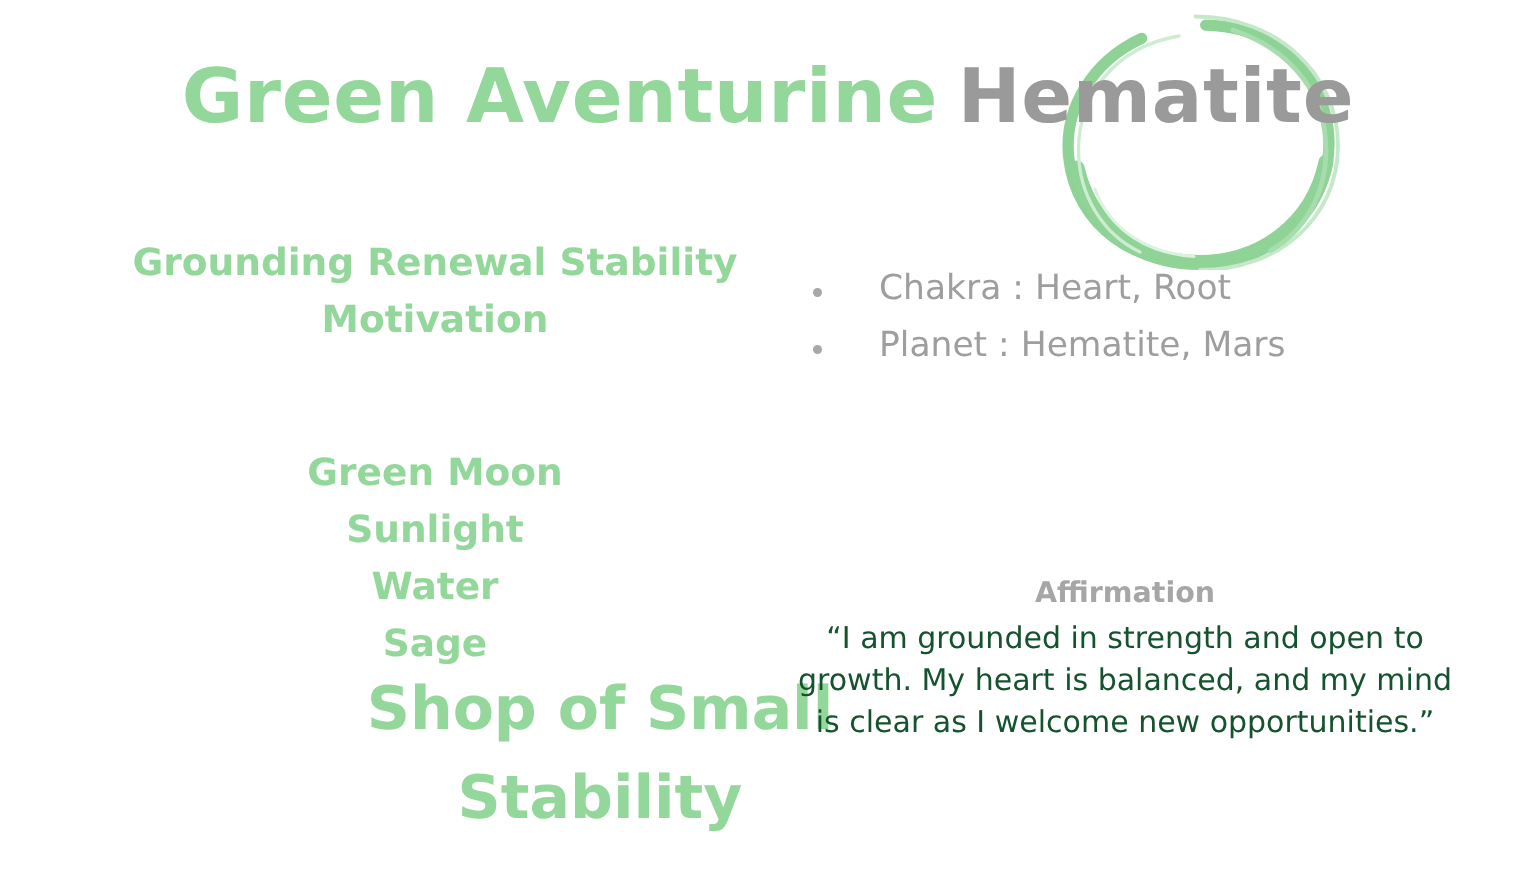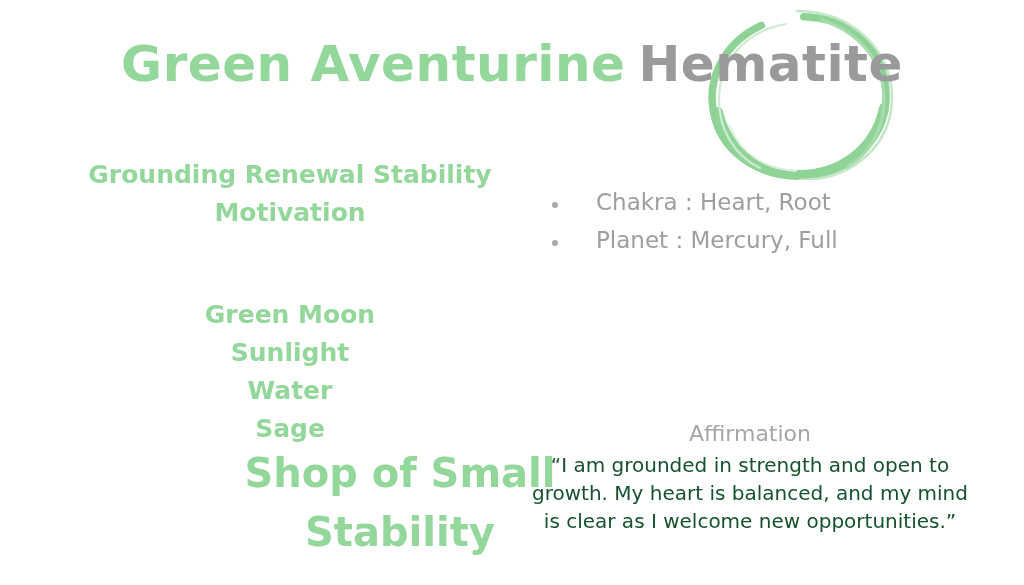--- a/index.html
+++ b/index.html
@@ -88,21 +88,21 @@
     left: 528px;
     top: 172px;
     width: 478px;
     color: #9E9E9E;
     font-family: "DejaVu Sans", sans-serif;
     font-size: 23px;
     line-height: 1.63;
   }
   .bullet-list {
     list-style: none;
-    margin: 12px;
+    margin: 2px;
     padding: 0;
   }
   .bullet-item {
     position: relative;
     padding-left: 56px;
     margin: 0 0 1px 0;
   }
   .bullet-dot {
     position: absolute;
     left: 12px;
@@ -119,25 +119,24 @@
     position: absolute;
     left: 525px;
     top: 383px;
     width: 450px;
     color: #A6A6A6;
     font-family: "DejaVu Sans", sans-serif;
     text-align: center;
   }
   .aff-title {
     display: block;
-    font-size: 22px;
-    font-weight: 400;
+    font-size: 19px;
+    font-weight: 700;
     line-height: 1.35;
     margin-bottom: 2px;
-    margin-top: 36px;
   }
   .aff-quote {
     display: block;
     font-size: 20px;
     line-height: 1.42;
     color: #14532d;
   }
 </style>
 </head>
 <body>
@@ -197,21 +196,21 @@
   </div>
 
   <div class="right-col">
     <ul class="bullet-list">
       <li class="bullet-item">
         <span class="bullet-dot"></span>
         <span class="bullet-text">Chakra : Heart, Root</span>
       </li>
       <li class="bullet-item">
         <span class="bullet-dot"></span>
-        <span class="bullet-text">Planet  : Mercury, Full</span>
+        <span class="bullet-text">Planet  : Hematite, Mars</span>
       </li>
     </ul>
   </div>
 
   <div class="affirmation">
     <span class="aff-title">Affirmation</span>
     <span class="aff-quote">“I am grounded in strength and open to growth. My heart is balanced, and my mind is clear as I welcome new opportunities.”</span>
   </div>
 
 </div>

